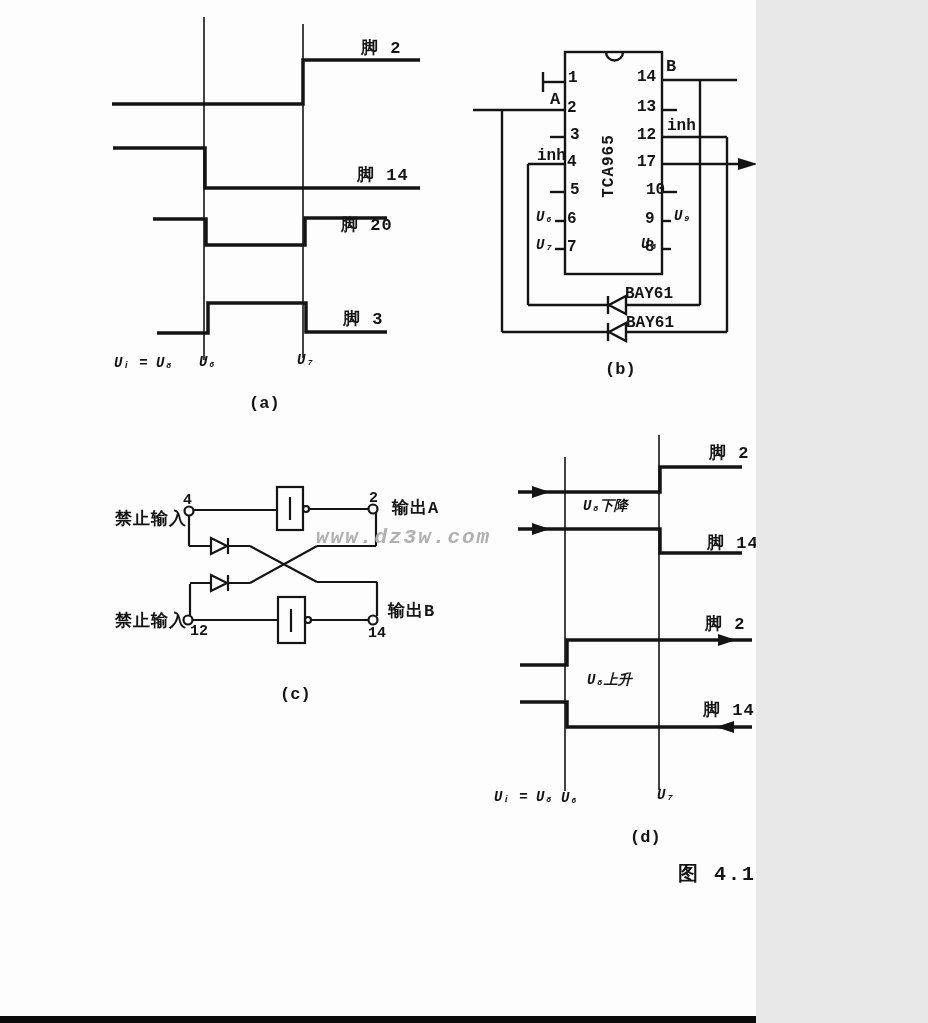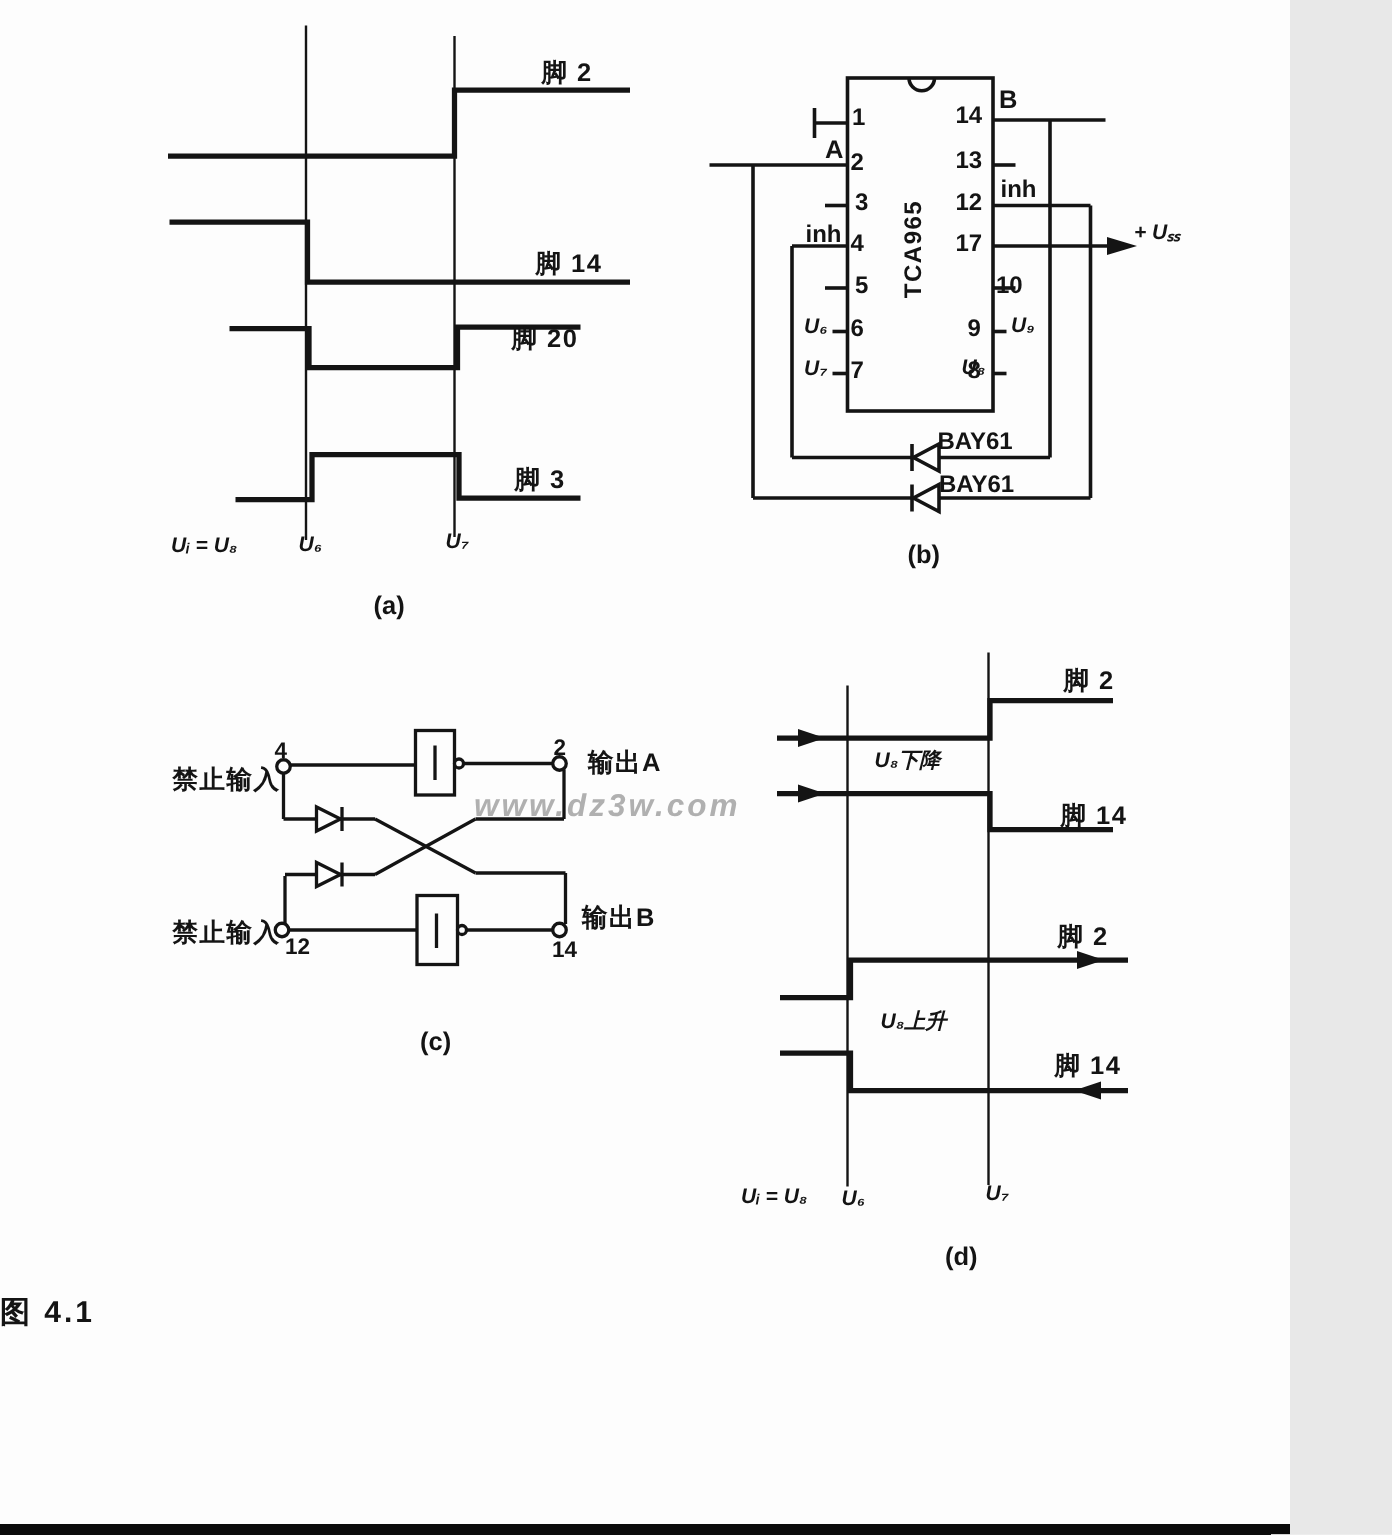--- a/index.html
+++ b/index.html
@@ -1,26 +1,26 @@
 <!DOCTYPE html>
 <html><head>
 <meta charset="utf-8">
 <style>
   html,body{margin:0;padding:0;background:#e8e8e8;}
-  #page{position:relative;width:860px;height:1023px;background:#fdfdfd;overflow:hidden;
-        font-family:Liberation Sans, sans-serif;color:#141414;}
+  #page{position:relative;width:756px;height:1023px;background:#fdfdfd;overflow:hidden;
+        font-family:Liberation Mono, monospace;color:#141414;}
   #lineart{position:absolute;left:0;top:0;}
   .lab{position:absolute;white-space:nowrap;font-weight:bold;font-size:17px;line-height:1.1;}
   .cjk{font-size:17px;letter-spacing:1px;}
   .u{font-style:italic;font-size:14px;letter-spacing:0;}
   .pn{font-size:16px;}
   .small{font-size:15px;}
   .rot{transform:translate(-50%,-50%) rotate(-90deg);transform-origin:center;font-size:16px;letter-spacing:1px;}
   .watermark{color:#b0b0b0;font-style:italic;font-weight:bold;font-size:21px;letter-spacing:2px;}
-  .caption{width:100%;text-align:left;font-size:20px;letter-spacing:2px;}
+  .caption{width:100%;text-align:right;font-size:20px;letter-spacing:2px;}
   .para{font-size:21px;font-weight:500;letter-spacing:0.5px;color:#101010;}
 </style>
 </head>
 <body>
 
 <div id="page">
 
 <svg id="lineart" width="928" height="1023" viewBox="0 0 928 1023">
 
   <g stroke="#141414" fill="none">
@@ -136,21 +136,21 @@
 <div class="lab pn" style="left:567px;top:100px">2</div>
 <div class="lab pn" style="left:570px;top:127px">3</div>
 <div class="lab pn" style="left:567px;top:154px">4</div>
 <div class="lab pn" style="left:570px;top:182px">5</div>
 <div class="lab pn" style="left:567px;top:211px">6</div>
 <div class="lab pn" style="left:567px;top:239px">7</div>
 <div class="lab pn" style="left:637px;top:69px">14</div>
 <div class="lab pn" style="left:637px;top:99px">13</div>
 <div class="lab pn" style="left:637px;top:127px">12</div>
 <div class="lab pn" style="left:637px;top:154px">17</div>
-<div class="lab pn" style="left:664px;top:182px">10</div>
+<div class="lab pn" style="left:646px;top:182px">10</div>
 <div class="lab pn" style="left:645px;top:211px">9</div>
 <div class="lab pn" style="left:645px;top:239px">8</div>
 <div class="lab pn" style="left:625px;top:286px">BAY61</div>
 <div class="lab pn" style="left:626px;top:315px">BAY61</div>
 <div class="lab" style="left:605px;top:361px">(b)</div>
 
 <div class="lab watermark" style="left:316px;top:526px">www.dz3w.com</div>
 <div class="lab cjk" style="left:115px;top:511px">禁止输入</div>
 <div class="lab small" style="left:183px;top:493px">4</div>
 <div class="lab small" style="left:369px;top:491px">2</div>

